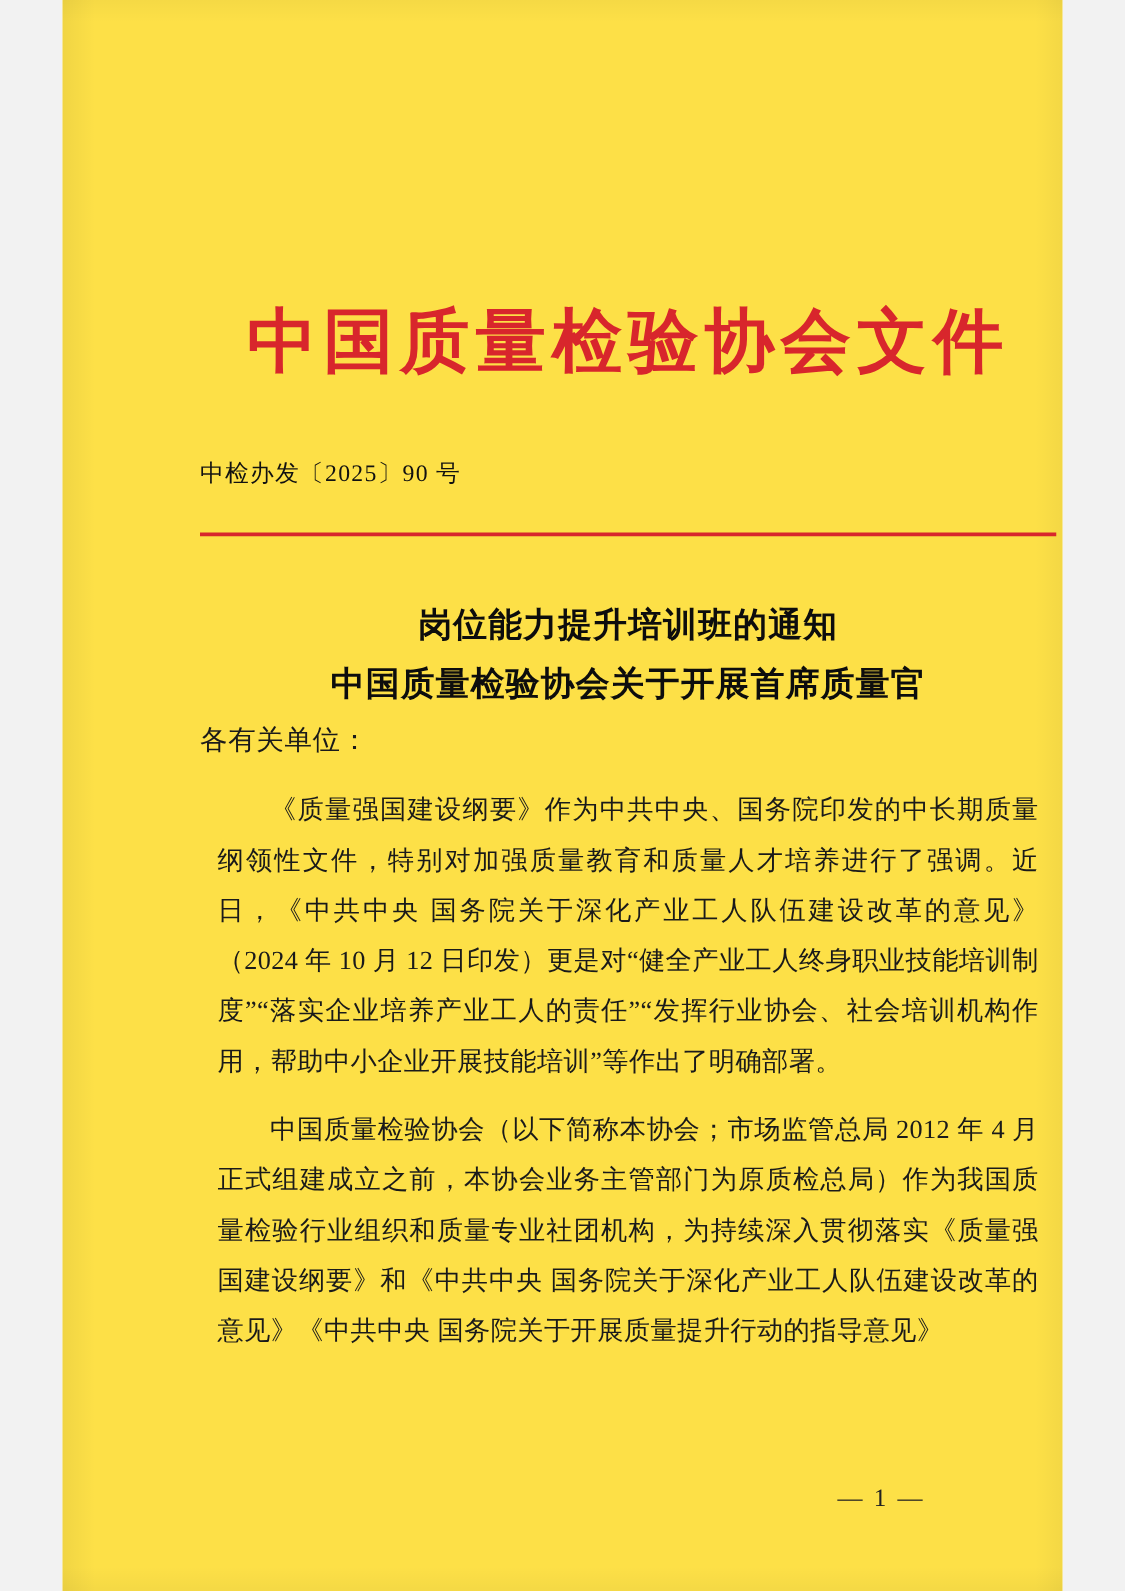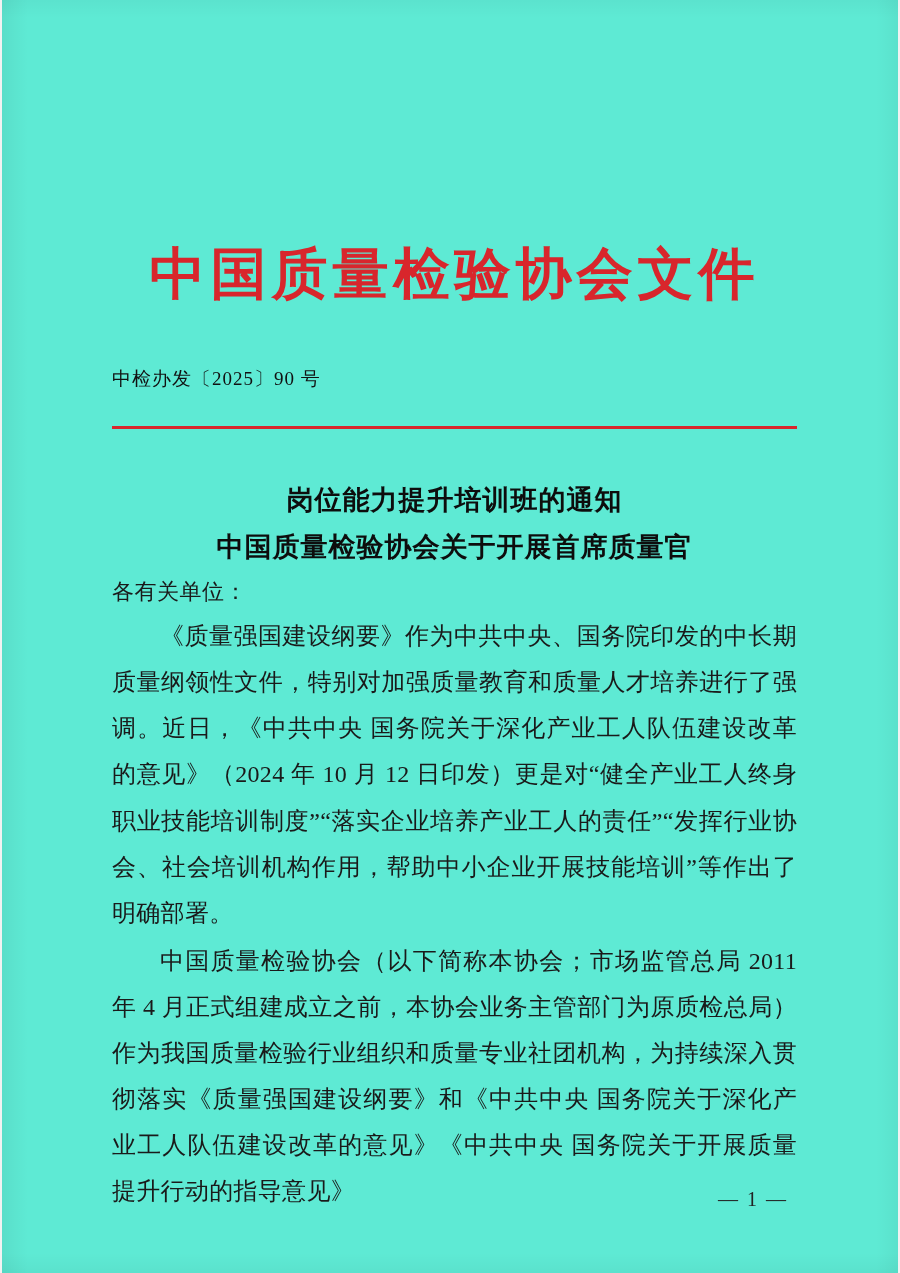--- a/index.html
+++ b/index.html
@@ -2,23 +2,23 @@
 <html><head>
 <meta charset="utf-8">
 <style>
   html, body {
     margin: 0;
     padding: 0;
     background: #f2f2f2;
   }
   .page {
     position: relative;
-    width: 896px;
+    width: 800px;
     height: 1273px;
-    background: #5eead4;
+    background: #fde047;
     margin: 0 auto;
     overflow: hidden;
     font-family: "Liberation Serif", "DejaVu Serif", serif;
     color: #1a1a1a;
   }
   
   .page::before {
     content: "";
     position: absolute;
     top: 0; left: 0; right: 0; bottom: 0;
@@ -74,27 +74,27 @@
   }
   .subject .line { display: block; }
 
   .salutation {
     font-size: 22px;
     letter-spacing: 0.5px;
     line-height: 1.9;
   }
 
   .para {
-    font-size: 24px;
+    font-size: 21px;
     line-height: 1.92;
     text-align: justify;
     text-justify: inter-ideograph;
     text-indent: 2em;
     letter-spacing: 0.3px;
-    margin: 0;
+    margin: 14px;
   }
   .para + .para { margin-top: 2px; }
 
   .footer-page {
     position: absolute;
     left: 0;
     right: 0;
     bottom: 62px;
     text-align: right;
     padding-right: 110px;
@@ -117,18 +117,18 @@
 
     <div class="subject">
       <span class="line">岗位能力提升培训班的通知</span>
       <span class="line">中国质量检验协会关于开展首席质量官</span>
     </div>
 
     <div class="salutation">各有关单位：</div>
 
     <p class="para">《质量强国建设纲要》作为中共中央、国务院印发的中长期质量纲领性文件，特别对加强质量教育和质量人才培养进行了强调。近日，《中共中央 国务院关于深化产业工人队伍建设改革的意见》（2024 年 10 月 12 日印发）更是对“健全产业工人终身职业技能培训制度”“落实企业培养产业工人的责任”“发挥行业协会、社会培训机构作用，帮助中小企业开展技能培训”等作出了明确部署。</p>
 
-    <p class="para">中国质量检验协会（以下简称本协会；市场监管总局 2011 年 4 月正式组建成立之前，本协会业务主管部门为原质检总局）作为我国质量检验行业组织和质量专业社团机构，为持续深入贯彻落实《质量强国建设纲要》和《中共中央 国务院关于深化产业工人队伍建设改革的意见》《中共中央 国务院关于开展质量提升行动的指导意见》</p>
+    <p class="para">中国质量检验协会（以下简称本协会；市场监管总局 2012 年 4 月正式组建成立之前，本协会业务主管部门为原质检总局）作为我国质量检验行业组织和质量专业社团机构，为持续深入贯彻落实《质量强国建设纲要》和《中共中央 国务院关于深化产业工人队伍建设改革的意见》《中共中央 国务院关于开展质量提升行动的指导意见》</p>
 
   </div>
 
   <div class="footer-page">— 1 —</div>
 </div>
 
 </body></html>

